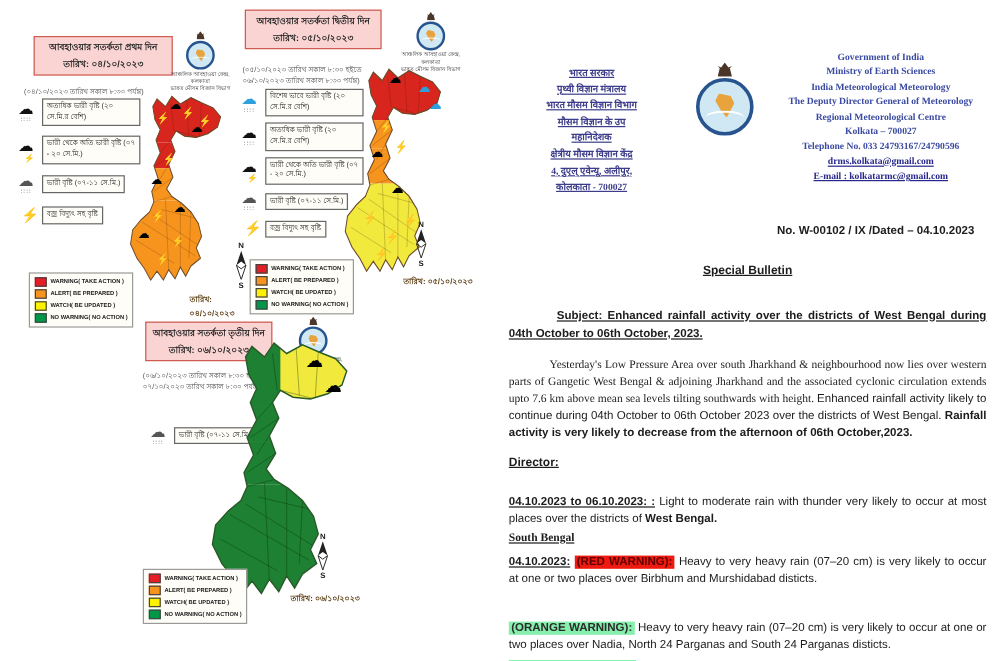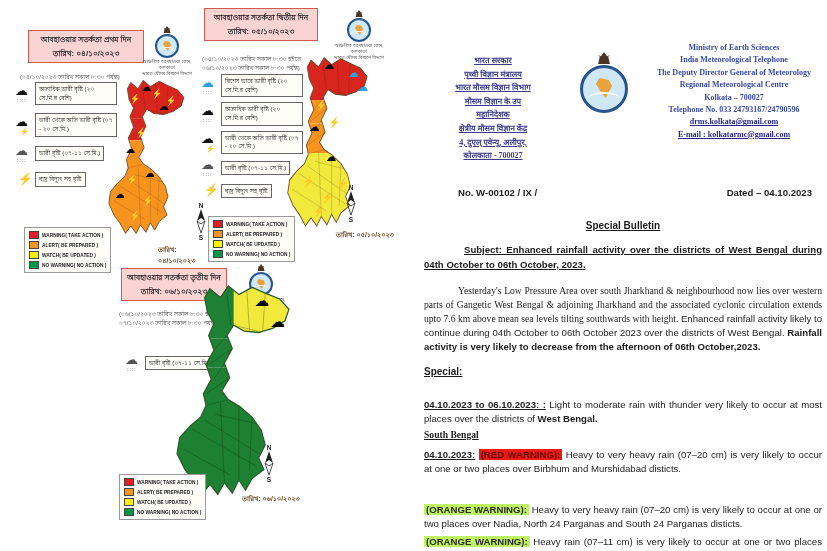--- a/index.html
+++ b/index.html
@@ -41,32 +41,32 @@
   .lh-hindi{width:138px;text-align:center;font-size:8px;line-height:1.7;color:#3c3c8a;font-weight:bold;
             font-family:"Liberation Serif",serif;padding-top:12px;text-decoration:underline;}
   .lh-emblem{width:84px;display:flex;flex-direction:column;align-items:center;padding-top:10px;}
   .lh-emblem .ashoka{width:12px;height:12px;}
   .lh-emblem .logo-circle{width:42px;height:42px;border-width:3px;}
   .lh-emblem .logo-circle .india{left:13px;top:10px;width:16px;height:20px;}
   .lh-emblem .logo-circle .wave{left:5px;bottom:6px;width:32px;height:10px;border-top-width:2px;}
   .lh-english{flex:1;text-align:center;font-size:8px;line-height:1.55;color:#3a4aa1;font-weight:bold;
               font-family:"Liberation Serif",serif;}
   .email-line{text-decoration:underline;color:#26268c;}
-  .ref-row{display:flex;justify-content:space-between;margin:24px 10px 0 34px;font-weight:bold;font-size:9.6px;}
+  .ref-row{display:flex;justify-content:flex-end;margin:24px 10px 0 34px;font-weight:bold;font-size:9.6px;}
   .doc-title{text-align:center;font-weight:bold;text-decoration:underline;margin-top:22px;font-size:10px;}
-  .subject{margin-top:12px;font-weight:bold;text-decoration:underline;text-align:justify;text-indent:40px;line-height:1.55;}
+  .subject{margin-top:26px;font-weight:bold;text-decoration:underline;text-align:justify;text-indent:40px;line-height:1.55;}
   .para{margin-top:12px;text-align:justify;text-indent:34px;line-height:1.45;}
   .serif{font-family:"Liberation Serif",serif;}
   .bold{font-weight:bold;}
   .bu{font-weight:bold;text-decoration:underline;}
   .heading{margin-top:12px;font-weight:bold;text-decoration:underline;font-size:10px;}
   .sub-heading{margin-top:2px;font-weight:bold;text-decoration:underline;font-family:"Liberation Serif",serif;}
   .warn-para{margin-top:8px;text-align:justify;line-height:1.5;}
   .hl-red{background:#ef1a0f;color:#5e0000;font-weight:bold;padding:0 2px;}
-  .hl-orange{background:#bef264;color:#2b2b2b;font-weight:bold;padding:0 2px;}
+  .hl-orange{background:#86efac;color:#2b2b2b;font-weight:bold;padding:0 2px;}
   .gap-lg{margin-top:26px;}
 </style>
 </head>
 <body>
 
 <div class="canvas">
 
   <div class="map-panel" style="left:8px;top:24px;width:202px;height:252px;">
     <div class="map-header-box" style="left:20px;top:6px;width:110px;">
       <div>আবহাওয়ার সতর্কতা প্রথম দিন</div>
@@ -365,22 +365,23 @@
         <div>कोलकाता - 700027</div>
       </div>
       <div class="lh-emblem">
         <div class="ashoka"></div>
         <div class="logo-circle">
             <div class="india"></div>
             <div class="wave"></div>
           </div>
       </div>
       <div class="lh-english">
+        <div>Government of India</div>
         <div>Ministry of Earth Sciences</div>
-        <div>India Meteorological Telephone</div>
+        <div>India Meteorological Meteorology</div>
         <div>The Deputy Director General of Meteorology</div>
         <div>Regional Meteorological Centre</div>
         <div>Kolkata – 700027</div>
         <div>Telephone No. 033 24793167/24790596</div>
         <div class="email-line">drms.kolkata@gmail.com</div>
         <div class="email-line">E-mail : kolkatarmc@gmail.com</div>
       </div>
     </div>
 
     <div class="ref-row">
@@ -391,21 +392,21 @@
     <div class="doc-title">Special Bulletin</div>
 
     <div class="subject">Subject: Enhanced rainfall activity over the districts of West Bengal during 04th October to 06th October, 2023.</div>
 
     <div class="para">
       <span class="serif">Yesterday's  Low Pressure Area over south Jharkhand &amp; neighbourhood now lies over western parts of Gangetic West Bengal &amp; adjoining Jharkhand and the associated cyclonic circulation extends upto 7.6 km above mean sea levels tilting southwards with height. </span>
       <span>Enhanced rainfall activity likely to continue during 04th October to 06th October 2023 over the districts of West Bengal. </span>
       <span class="bold">Rainfall activity is very likely to decrease from the afternoon of 06th October,2023.</span>
     </div>
 
-    <div class="heading">Special:</div>
+    <div class="heading">Director:</div>
     <div class="warn-para" style="margin-top:21px;">
       <span class="bu">04.10.2023 to 06.10.2023: :</span>
       <span> Light to moderate rain with thunder very likely to occur at most places over the districts of </span>
       <span class="bold">West Bengal.</span>
     </div>
 
     <div class="sub-heading">South Bengal</div>
 
     <div class="warn-para">
       <span class="bu">04.10.2023:</span>

